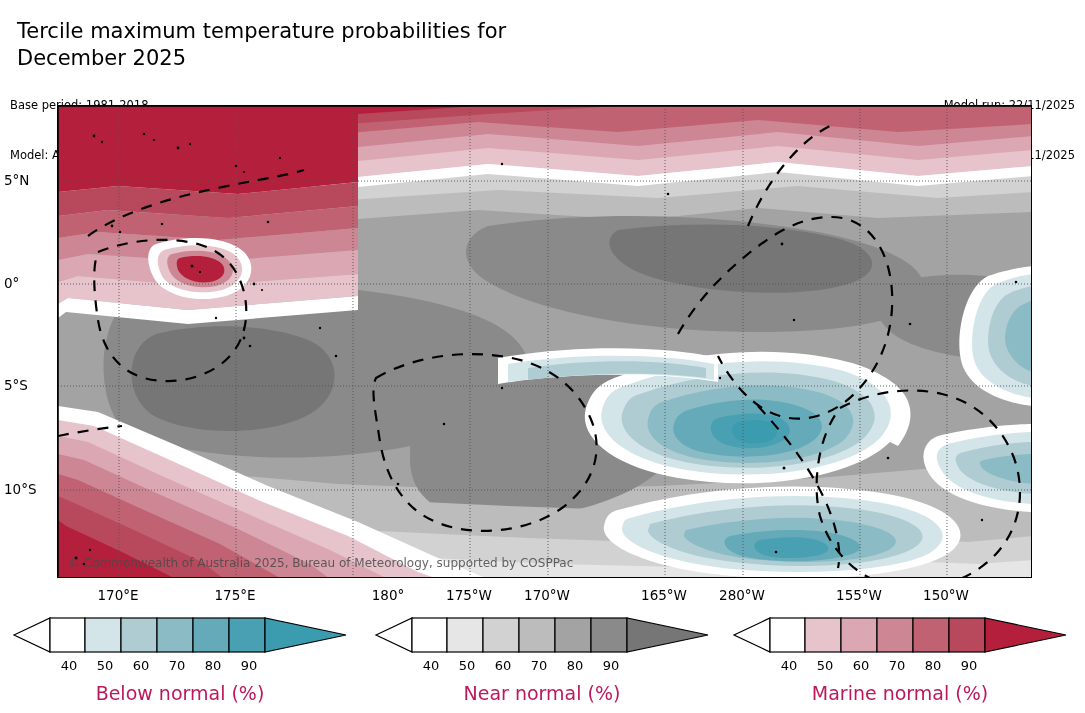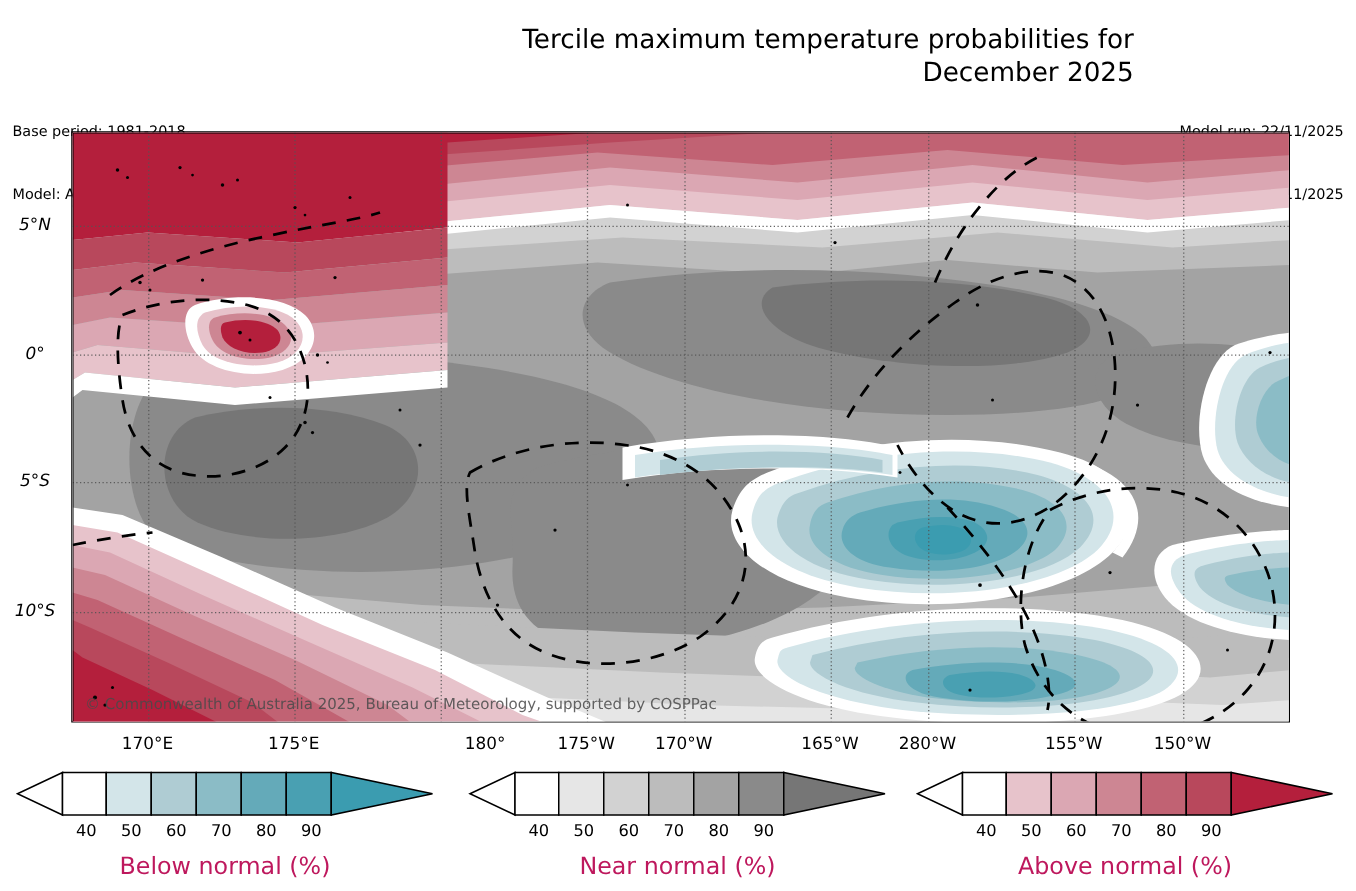--- a/index.html
+++ b/index.html
@@ -5,34 +5,34 @@
   html,body{margin:0;padding:0;}
   body{
     width:1085px;height:713px;background:#ffffff;
     font-family:"DejaVu Sans","Liberation Sans",sans-serif;
     overflow:hidden;position:relative;
   }
   .fig{position:absolute;inset:0;}
 
   
   .title{
-    position:absolute;left:0;top:18px;width:907px;text-align:right;
+    position:absolute;left:17px;top:18px;width:907px;text-align:left;
     font-size:21px;color:#000;line-height:1.28;
   }
   .meta{position:absolute;font-size:11.5px;color:#000;line-height:1.45;white-space:pre;}
   .meta-left{left:10px;top:64px;text-align:left;}
   .meta-right{right:10px;top:64px;text-align:right;}
 
   
   .plot{
     position:absolute;left:57px;top:105px;width:975px;height:473px;
     overflow:hidden;border:1px solid #000;box-sizing:border-box;
   }
   .plot svg{display:block;width:975px;height:473px;}
-  .ytick{position:absolute;right:0;width:48px;text-align:center;font-size:13.5px;color:#000;font-style:italic;}
+  .ytick{position:absolute;right:0;width:48px;text-align:left;font-size:13.5px;color:#000;}
   .xtick{position:absolute;top:587px;font-size:13.5px;color:#000;
          transform:translateX(-50%);white-space:nowrap;}
 
   .copyright{
     position:absolute;left:68px;top:556px;font-size:12px;
     color:#4a4a4a;white-space:nowrap;z-index:6;opacity:.85;
   }
 
   
   .cbar-wrap{position:absolute;top:612px;}
@@ -329,17 +329,17 @@
       <polygon points="255,6 255,40 336,23" fill="#b41f3c" stroke="#000" stroke-width="1.2"></polygon>
     </svg>
     <div class="cbar-ticks">
       <span class="cbar-tick" style="left:59px;">40</span>
       <span class="cbar-tick" style="left:95px;">50</span>
       <span class="cbar-tick" style="left:131px;">60</span>
       <span class="cbar-tick" style="left:167px;">70</span>
       <span class="cbar-tick" style="left:203px;">80</span>
       <span class="cbar-tick" style="left:239px;">90</span>
     </div>
-    <div class="cbar-title">Above normal (%)</div>
+    <div class="cbar-title">Marine normal (%)</div>
   </div>
 
 
 </div>
 
 </body></html>

